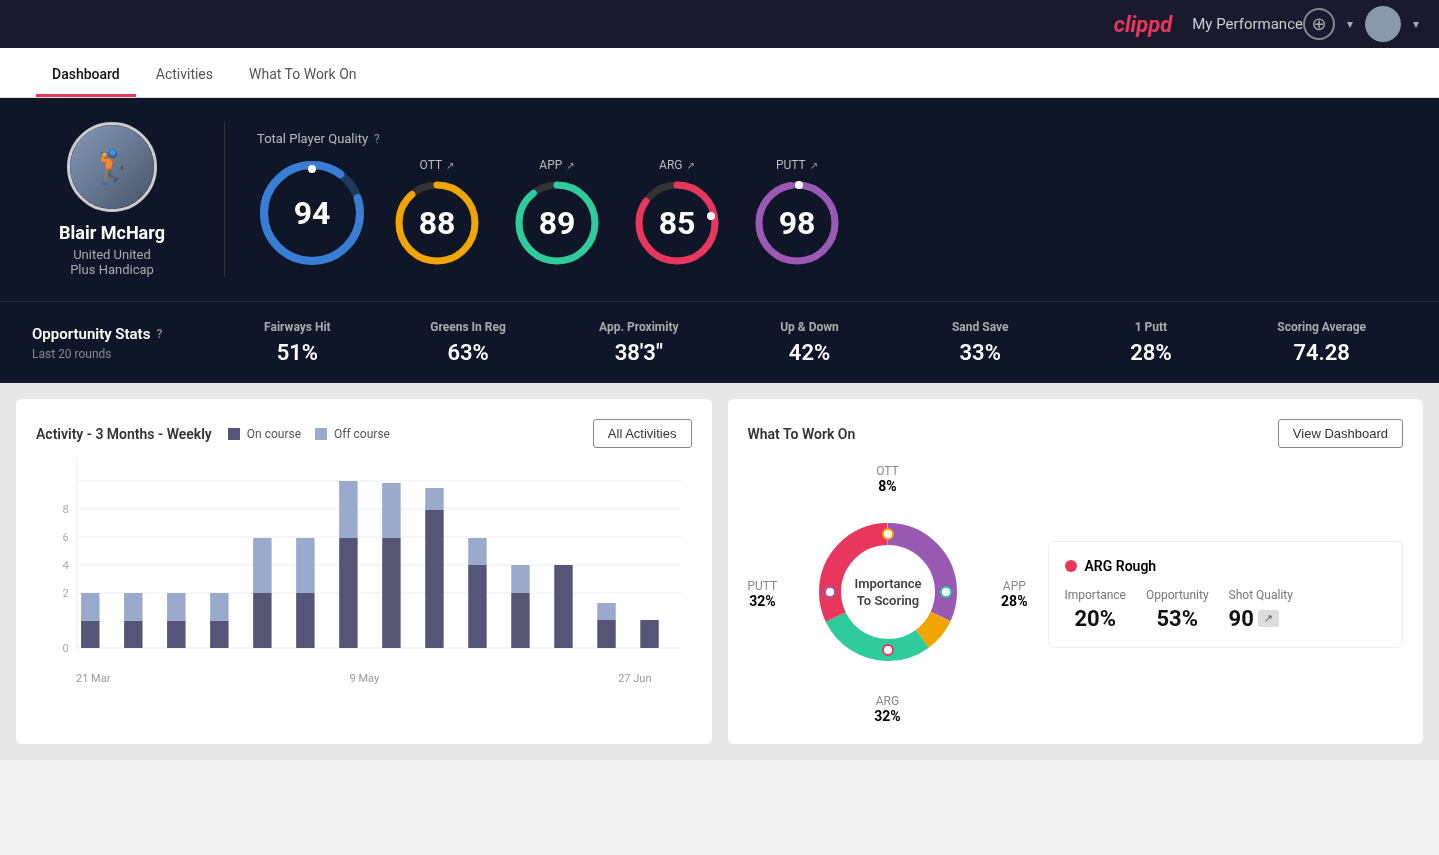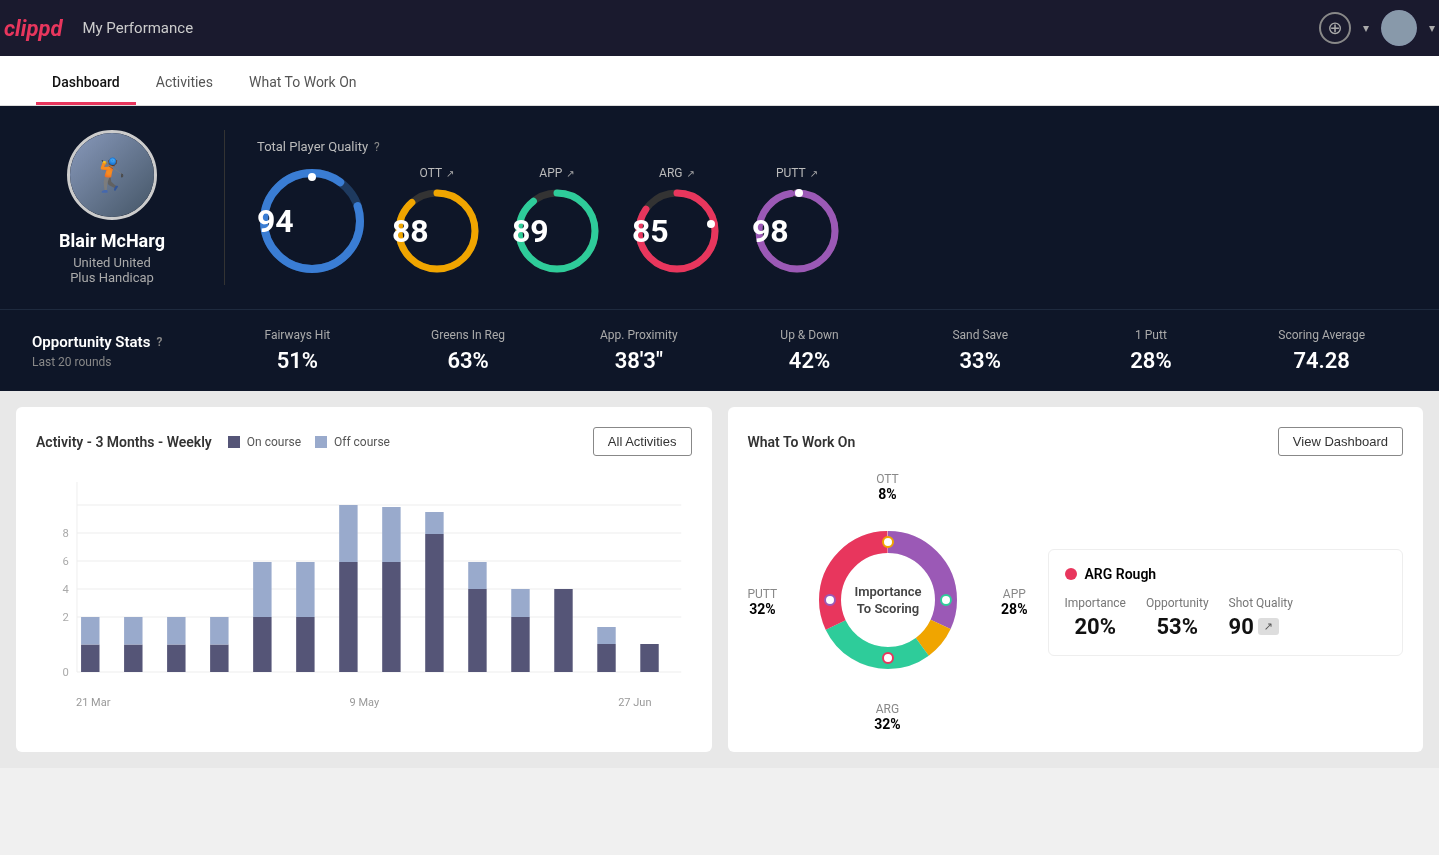--- a/index.html
+++ b/index.html
@@ -1,25 +1,25 @@
 <!DOCTYPE html>
 <html><head>
   <meta charset="utf-8">
   <style>
     * { box-sizing: border-box; margin: 0; padding: 0; }
     body { font-family: -apple-system, BlinkMacSystemFont, 'Segoe UI', Roboto, sans-serif; background: #f0f0f0; }
 
     
     .top-nav {
       background: #1a1a2e;
-      height: 56px;
+      height: 48px;
       display: flex;
       align-items: center;
-      padding: 0 4px;
-      justify-content: space-between;
+      padding: 0 20px;
+      justify-content: flex-end;
     }
     .logo { color: #e8365d; font-size: 22px; font-weight: bold; font-style: italic; }
     .nav-title { color: #ccc; font-size: 15px; margin-left: 20px; }
     .nav-left { display: flex; align-items: center; }
     .nav-right { display: flex; align-items: center; gap: 12px; }
     .nav-icon-btn {
       width: 32px; height: 32px; border-radius: 50%;
       border: 2px solid #888; background: transparent; color: #aaa;
       display: flex; align-items: center; justify-content: center;
       font-size: 18px; cursor: pointer;
@@ -75,52 +75,52 @@
     .hero-handicap { color: #aaa; font-size: 13px; text-align: center; }
 
     .hero-divider { width: 1px; background: #333; align-self: stretch; }
 
     .hero-right { flex: 1; }
     .tpq-label { color: #bbb; font-size: 13px; margin-bottom: 12px; display: flex; align-items: center; gap: 6px; }
     .tpq-circles { display: flex; gap: 20px; align-items: center; }
 
     .circle-widget { display: flex; flex-direction: column; align-items: center; min-width: 100px; }
     .circle-label { color: #bbb; font-size: 12px; margin-bottom: 6px; display: flex; align-items: center; gap: 4px; }
-    .circle-svg-wrap { position: relative; display: flex; align-items: center; justify-content: flex-start; }
+    .circle-svg-wrap { position: relative; display: flex; align-items: center; justify-content: center; }
     .circle-value {
       position: absolute; color: #fff; font-size: 32px; font-weight: bold;
       text-align: center;
     }
     .main-circle .circle-value { font-size: 32px; }
 
     
     .stats-row {
       background: #0e1628;
       display: flex;
       align-items: center;
       padding: 18px 32px;
       border-top: 1px solid #1e2a3e;
       gap: 0;
     }
     .stats-label-block { min-width: 180px; }
     .stats-label-title { color: #fff; font-size: 15px; font-weight: 600; display: flex; align-items: center; gap: 6px; }
     .stats-label-sub { color: #888; font-size: 12px; margin-top: 4px; }
     .stat-item { flex: 1; text-align: center; }
-    .stat-name { color: #aaa; font-size: 12px; margin-bottom: 6px; }
+    .stat-name { color: #aaa; font-size: 12px; margin-bottom: 6px; font-weight: bold; }
     .stat-val { color: #fff; font-size: 22px; font-weight: 600; }
 
     
     .lower { display: flex; gap: 16px; padding: 16px; background: #e8e8e8; min-height: 340px; }
 
     
     .activity-card {
       background: #fff; border-radius: 6px; padding: 20px;
       flex: 1; min-width: 0;
     }
-    .card-header { display: flex; align-items: center; justify-content: space-between; margin-bottom: 16px; }
+    .card-header { display: flex; align-items: center; justify-content: space-between; }
     .card-title { font-size: 14px; font-weight: 600; color: #333; }
     .legend { display: flex; gap: 14px; align-items: center; font-size: 12px; color: #555; }
     .legend-dot { width: 12px; height: 12px; display: inline-block; margin-right: 4px; }
     .all-activities-btn {
       border: 1.5px solid #888; background: transparent; padding: 6px 14px;
       font-size: 13px; cursor: pointer; border-radius: 3px; color: #333;
     }
 
     .chart-area { position: relative; height: 220px; }
     .chart-svg { width: 100%; height: 100%; }

